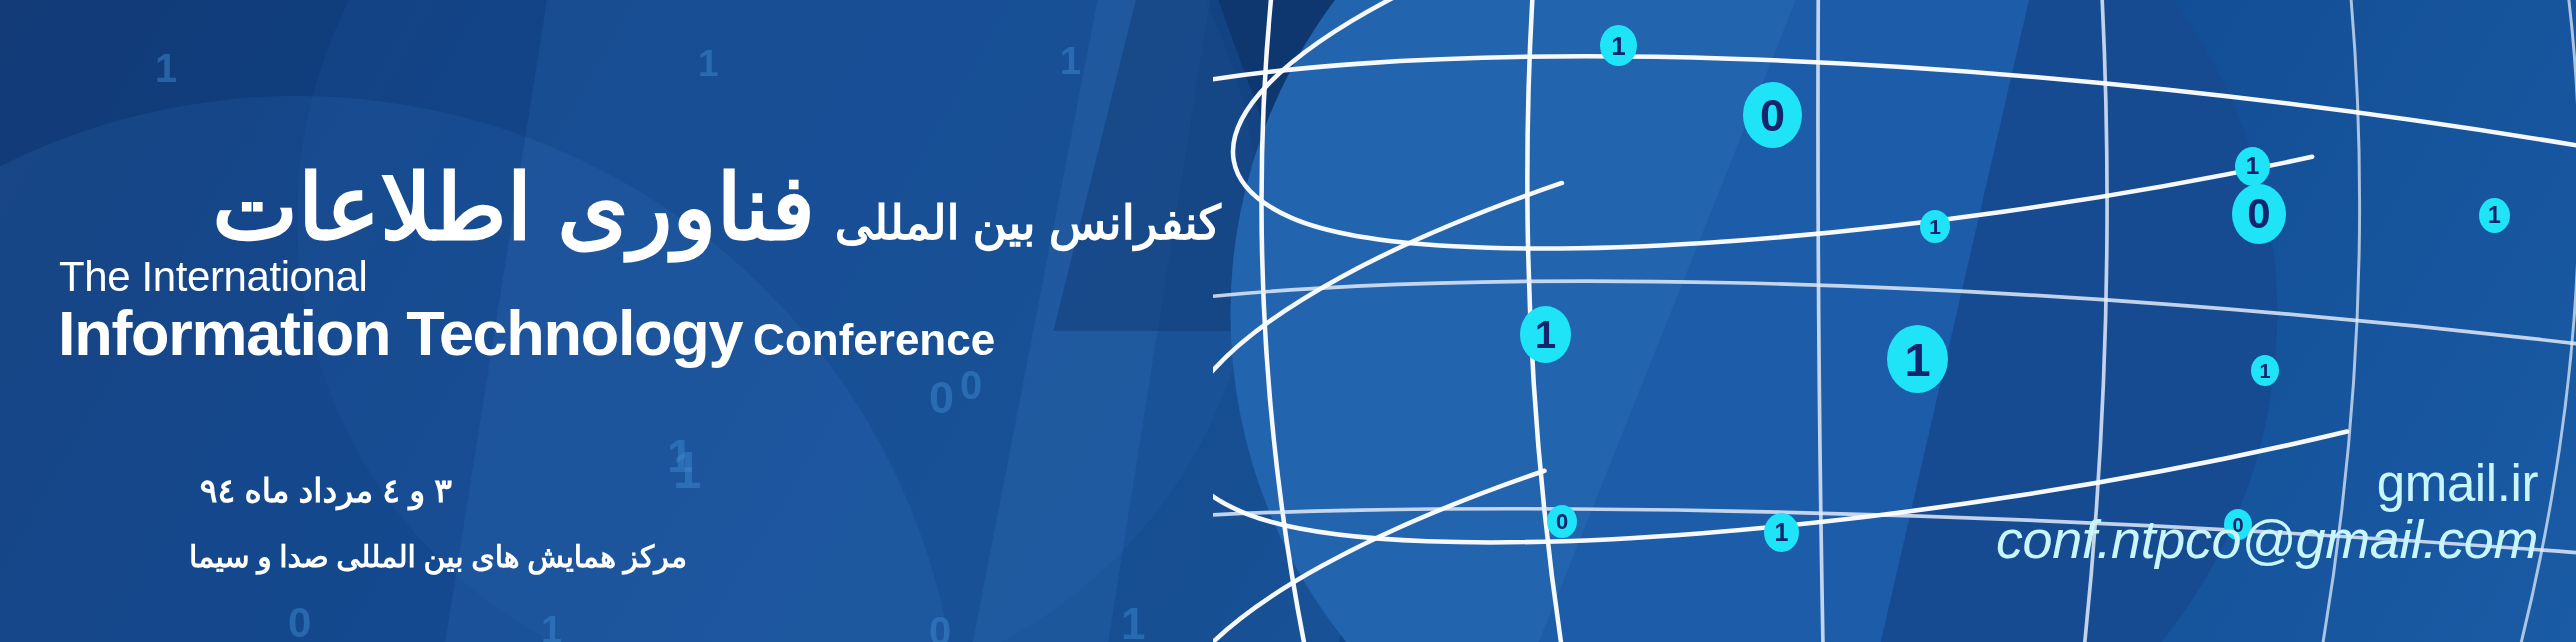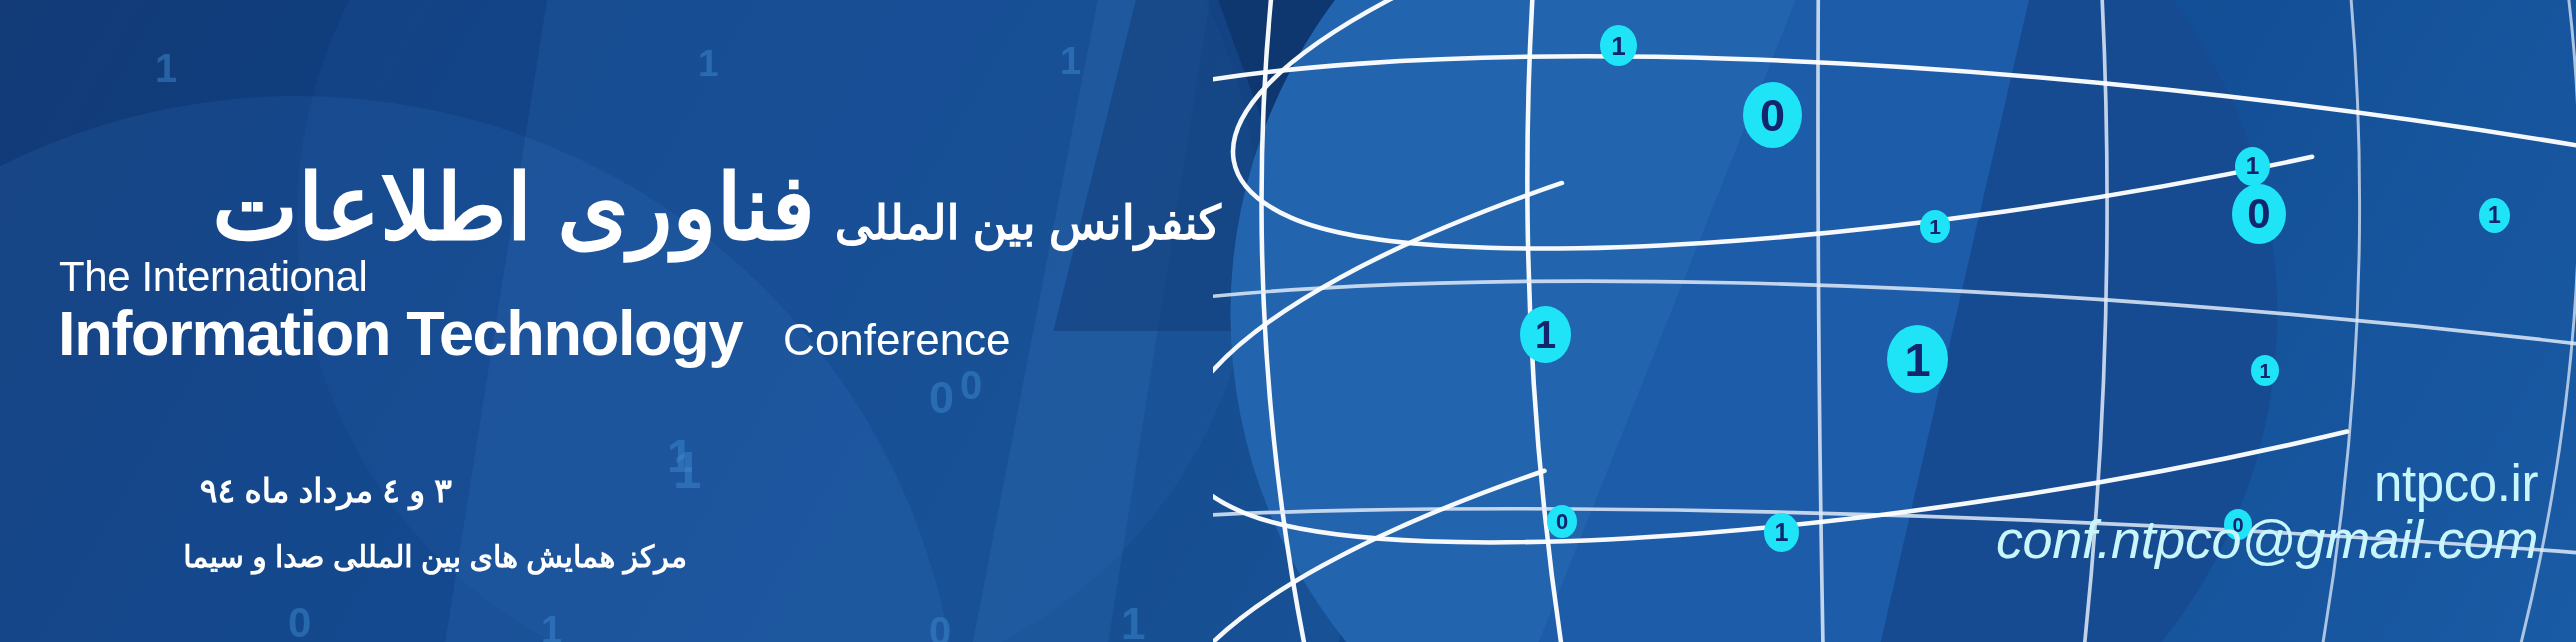--- a/index.html
+++ b/index.html
@@ -141,23 +141,23 @@
     color:#ffffff;
   }
   #eng-main {
     font-size:63px;
     font-weight:bold;
     letter-spacing:-1.3px;
     margin-top:20px;
   }
   #eng-conf {
     font-size:44px;
-    font-weight:normal;
+    font-weight:bold;
     letter-spacing:0px;
-    margin-left:37px;
+    margin-left:7px;
   }
 
   #date-line {
     position:absolute;
     right:auto; left:59px; top:471px;
     width:393px;
     text-align:right;
     direction:rtl;
     color:#ffffff;
     font-size:33px;
@@ -167,20 +167,21 @@
   #venue-line {
     position:absolute;
     left:59px; top:539px;
     width:628px;
     text-align:right;
     direction:rtl;
     color:#ffffff;
     font-size:30px;
     font-weight:bold;
     white-space:nowrap;
+    font-family:Liberation Serif, serif;
   }
 
   
   #contact-block {
     position:absolute;
     right:38px; top:454px;
     text-align:right;
     color:#c8f6fb;
     white-space:nowrap;
   }
@@ -280,18 +281,18 @@
     <div id="eng-line2">
       <span id="eng-main">Information Technology</span>
       <span id="eng-conf">Conference</span>
     </div>
 
     <div id="date-line">۳ و ٤ مرداد ماه ۹٤</div>
     <div id="venue-line">مرکز همایش های بین المللی صدا و سیما</div>
   </div>
 
   <div id="contact-block">
-    <div id="contact-site">ntpco.ir</div>
+    <div id="contact-site">gmail.ir</div>
     <div id="contact-mail">conf.ntpco@gmail.com</div>
   </div>
 
 </div>
 
 
 </body></html>

